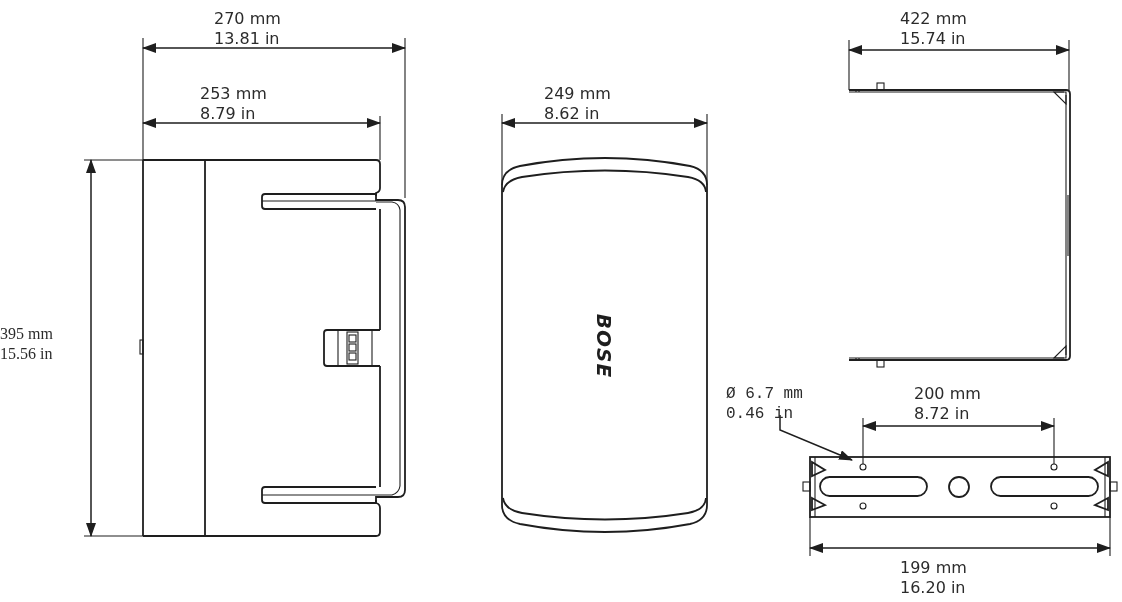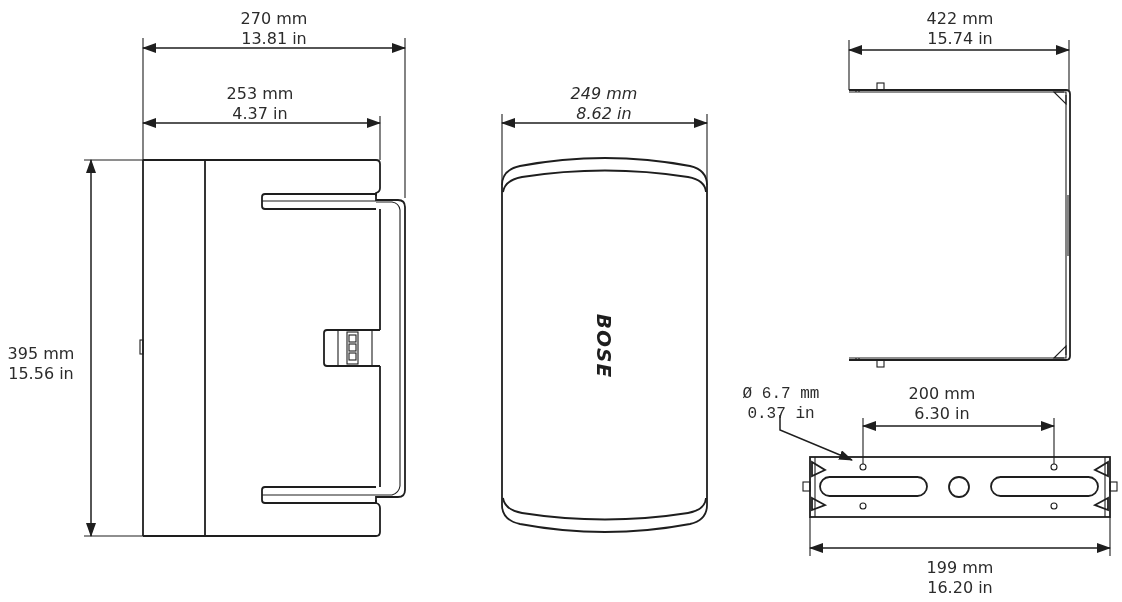--- a/index.html
+++ b/index.html
@@ -1,18 +1,18 @@
 <!DOCTYPE html>
 <html><head>
 <meta charset="utf-8">
 <style>
   html, body { margin: 0; padding: 0; background: #ffffff; }
   body { width: 1122px; height: 602px; position: relative; overflow: hidden; font-family: "DejaVu Sans", sans-serif; }
   svg { position: absolute; left: 0; top: 0; }
-  .lbl { position: absolute; color: #2b2b2b; font-size: 16px; line-height: 20px; text-align: center; white-space: nowrap; }
+  .lbl { position: absolute; color: #2b2b2b; font-size: 16px; line-height: 20px; text-align: left; white-space: nowrap; }
   .lbl span { display: block; }
   .stroke { stroke: #1e1e1e; fill: none; stroke-width: 1.8; }
   .thin { stroke: #1e1e1e; fill: none; stroke-width: 1.1; }
   .dim { stroke: #1e1e1e; stroke-width: 1.5; fill: none; }
   .ah { fill: #1e1e1e; }
 </style>
 </head>
 <body>
 
 <svg width="1122" height="602" viewBox="0 0 1122 602">
@@ -131,44 +131,44 @@
   </g>
 </svg>
 
 <div class="lbl" style="left:214px; top:9px; width:120px;">
   <span>270 mm</span>
   <span>13.81 in</span>
 </div>
 
 <div class="lbl" style="left:200px; top:84px; width:120px;">
   <span>253 mm</span>
-  <span>4.37 in</span>
+  <span>8.79 in</span>
 </div>
 
-<div class="lbl" style="left:0px; top:344px; width:82px;">
+<div class="lbl" style="left:0px; top:324px; width:82px;font-family:Liberation Serif, serif;">
   <span>395 mm</span>
   <span>15.56 in</span>
 </div>
 
-<div class="lbl" style="left:544px; top:84px; width:120px;font-style:italic;">
+<div class="lbl" style="left:544px; top:84px; width:120px;">
   <span>249 mm</span>
   <span>8.62 in</span>
 </div>
 
 <div class="lbl" style="left:900px; top:9px; width:120px;">
   <span>422 mm</span>
   <span>15.74 in</span>
 </div>
 
 <div class="lbl" style="left:726px; top:384px; width:110px;font-family:Liberation Mono, monospace;">
   <span>Ø 6.7 mm</span>
-  <span>0.37 in</span>
+  <span>0.46 in</span>
 </div>
 
-<div class="lbl" style="left:882px; top:384px; width:120px;">
+<div class="lbl" style="left:914px; top:384px; width:120px;">
   <span>200 mm</span>
-  <span>6.30 in</span>
+  <span>8.72 in</span>
 </div>
 
 <div class="lbl" style="left:900px; top:558px; width:120px;">
   <span>199 mm</span>
   <span>16.20 in</span>
 </div>
 
 </body></html>

